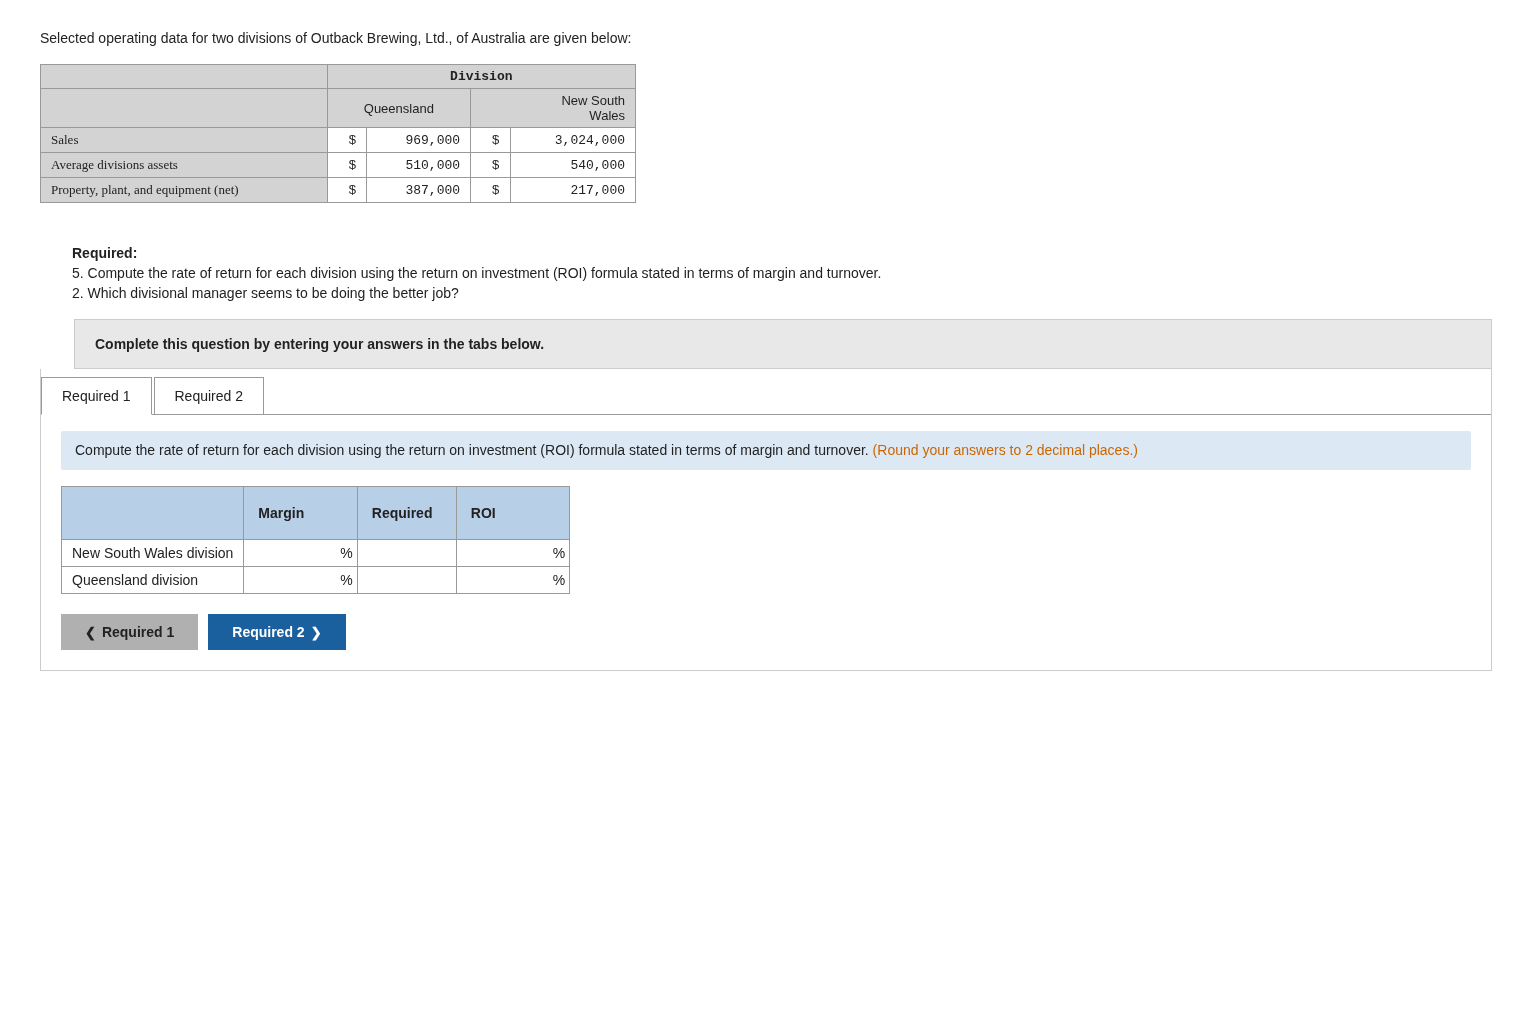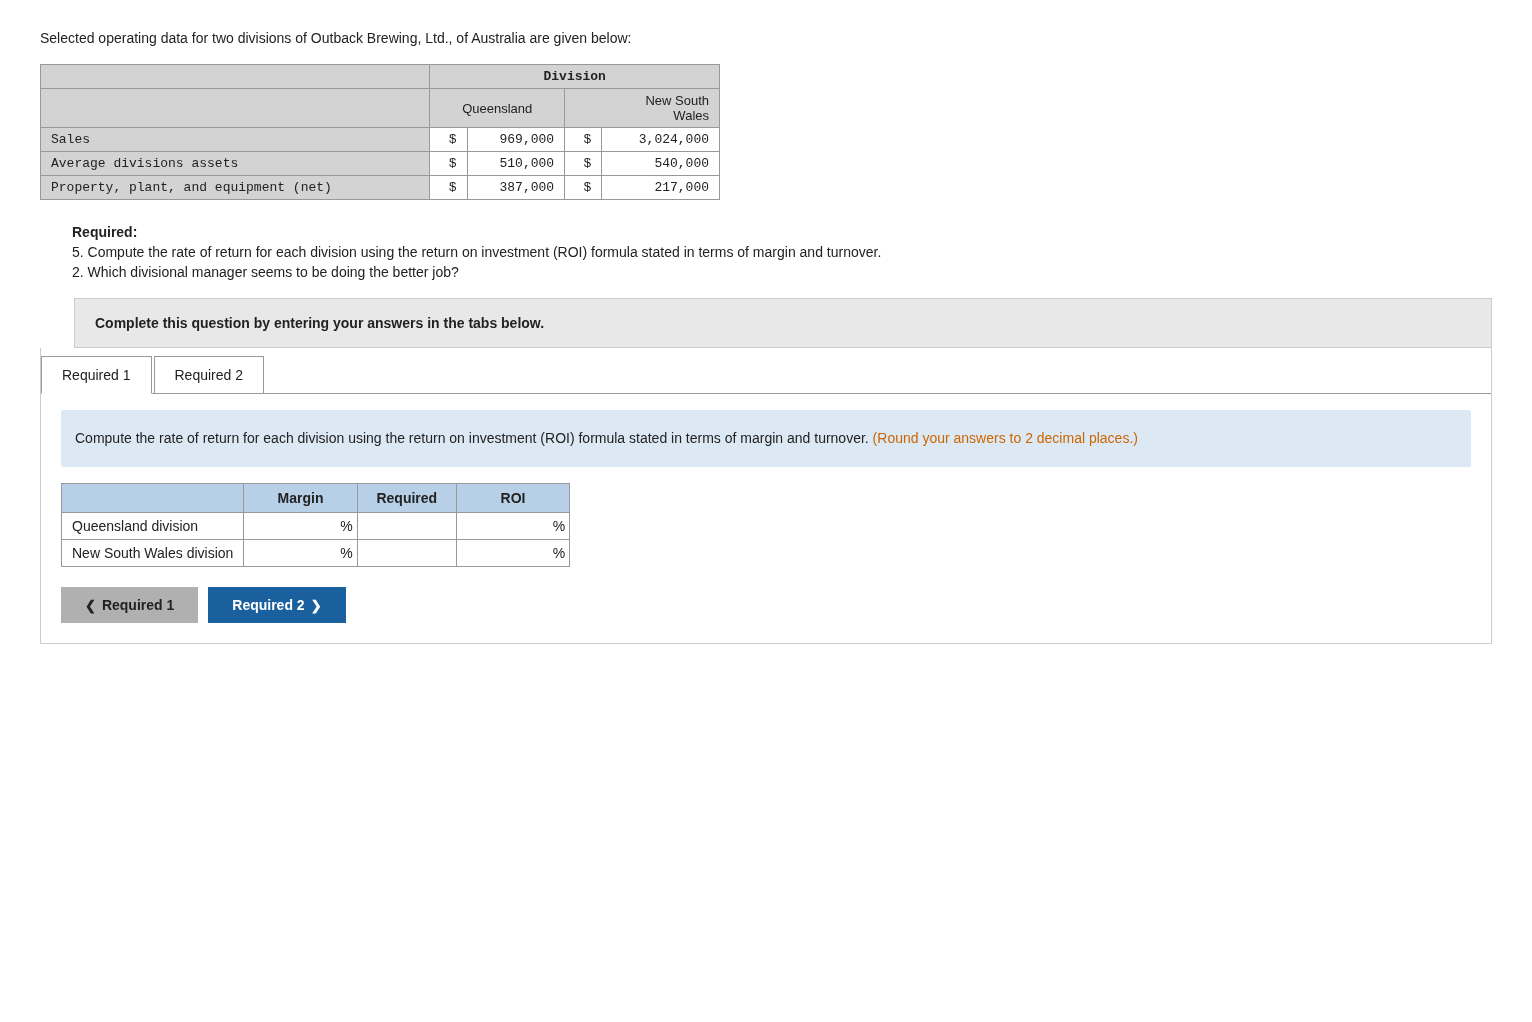--- a/index.html
+++ b/index.html
@@ -11,22 +11,22 @@
       padding: 30px 40px;
       max-width: 1532px;
     }
     .intro-text {
       margin-bottom: 18px;
       font-size: 14px;
     }
     
     .data-table {
       border-collapse: collapse;
-      margin-bottom: 24px;
-      width: 680px;
+      margin-bottom: 42px;
+      width: 596px;
     }
     .data-table th, .data-table td {
       border: 1px solid #999;
       padding: 4px 10px;
       font-size: 13px;
       font-family: 'Courier New', monospace;
       white-space: nowrap;
     }
     .data-table .header-row th {
       background: #d3d3d3;
@@ -36,21 +36,21 @@
     }
     .data-table .header-row th:first-child {
       text-align: left;
     }
     .data-table td {
       background: #fff;
     }
     .data-table .label-col {
       text-align: left;
       background: #d3d3d3;
-      font-family: Liberation Mono, monospace;
+      font-family: Liberation Serif, serif;
     }
     .data-table .val-col {
       text-align: right;
     }
     .col-header-top {
       text-align: center;
       background: #d3d3d3 !important;
     }
     .empty-header {
       background: #d3d3d3;
@@ -107,36 +107,36 @@
     }
     .tab-content {
       padding: 16px 20px 20px 20px;
       background: #fff;
     }
     .tab-description {
       margin-bottom: 16px;
       font-size: 14px;
       line-height: 1.5;
       background: #dce9f5;
-      padding: 18px 14px;
+      padding: 9px 14px;
       border-radius: 2px;
     }
     .orange-text {
       color: #cc6600;
     }
     
     .answer-table {
       border-collapse: collapse;
       margin-bottom: 20px;
     }
     .answer-table th {
       background: #b8cfe8;
       font-weight: bold;
-      text-align: center;
-      padding: 6px 14px;
+      text-align: left;
+      padding: 18px 14px;
       border: 1px solid #999;
       font-size: 14px;
     }
     .answer-table th:first-child {
       background: #b8cfe8;
     }
     .answer-table td {
       border: 1px solid #999;
       padding: 5px 8px;
       font-size: 14px;
@@ -268,41 +268,41 @@
       <thead>
         <tr id="answer-table-header">
         <th style="min-width: 170px; background: rgb(184, 207, 232);"></th>
             <th>Margin</th>
             <th>Required</th>
             <th>ROI</th>
           </tr>
       </thead>
       <tbody id="answer-table-body">
       <tr>
-            <td class="row-label">Queensland division</td>
+            <td class="row-label">New South Wales division</td>
             <td class="input-cell">
               <div class="input-group">
                 <input type="text" value="" style="">
                 <span class="pct">%</span>
               </div>
             </td>
             <td class="input-cell turnover-input">
               <div class="input-group">
                 <input type="text" value="" style="">
               </div>
             </td>
             <td class="input-cell">
               <div class="input-group">
                 <input type="text" value="" style="">
                 <span class="pct">%</span>
               </div>
             </td>
           </tr>
           <tr>
-            <td class="row-label">New South Wales division</td>
+            <td class="row-label">Queensland division</td>
             <td class="input-cell">
               <div class="input-group">
                 <input type="text" value="" style="">
                 <span class="pct">%</span>
               </div>
             </td>
             <td class="input-cell turnover-input">
               <div class="input-group">
                 <input type="text" value="" style="">
               </div>

